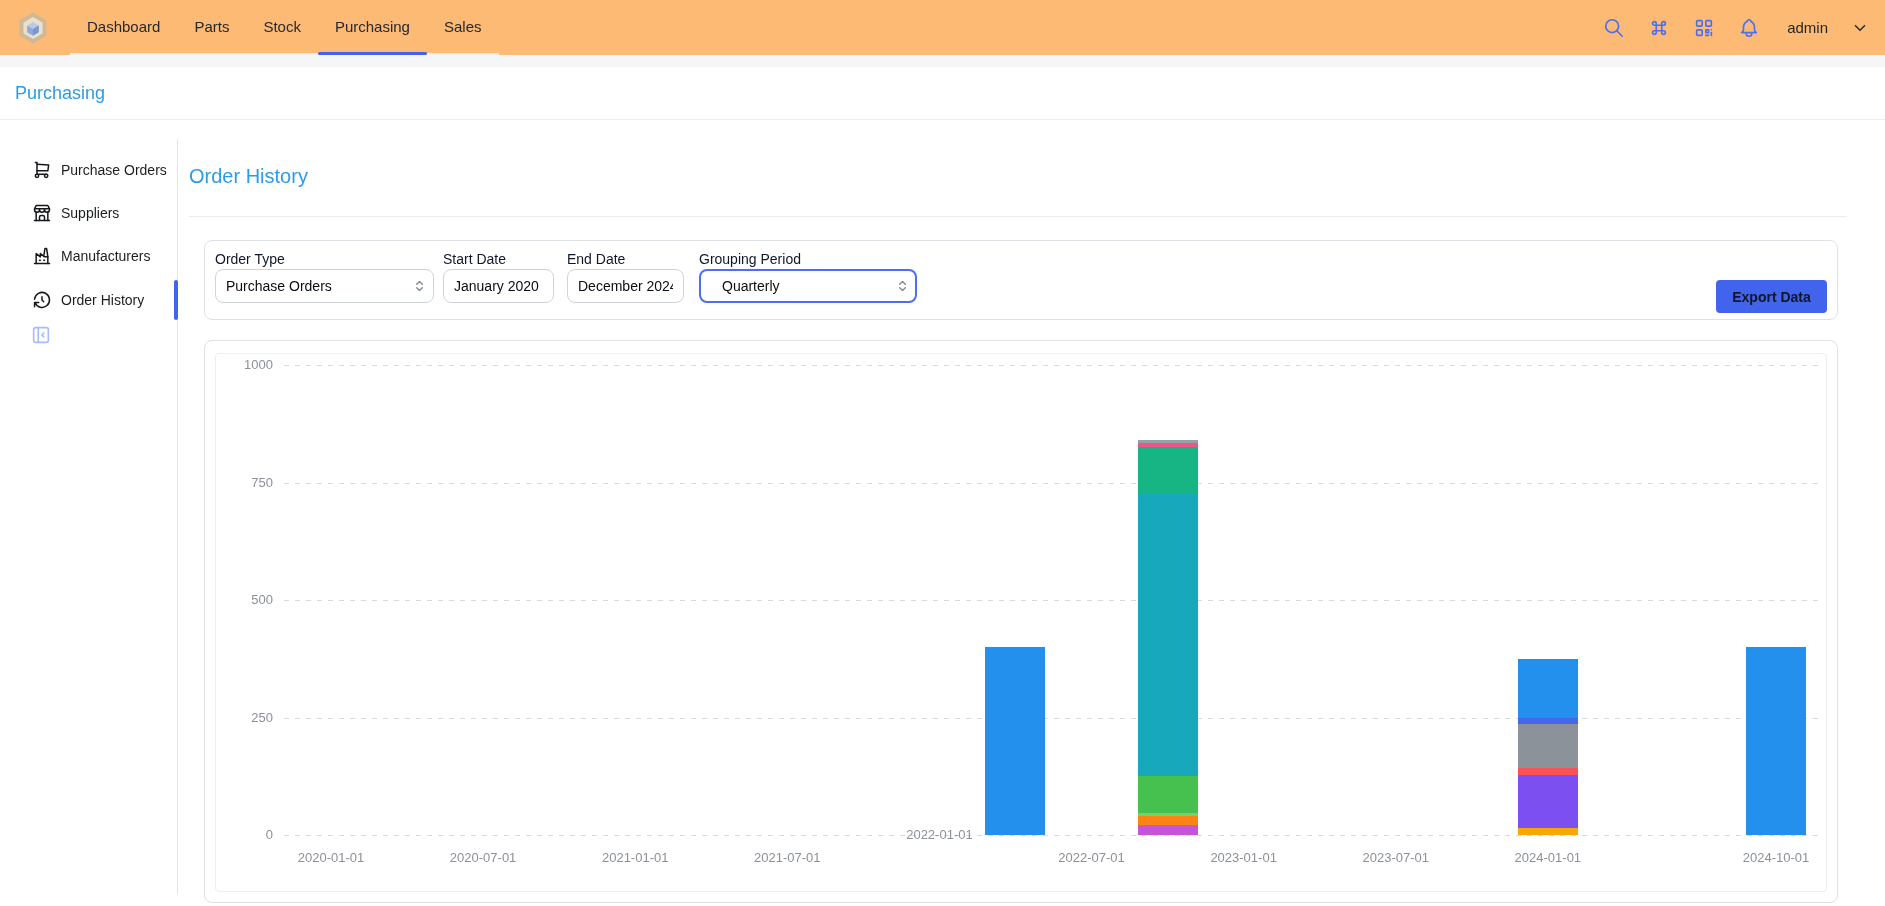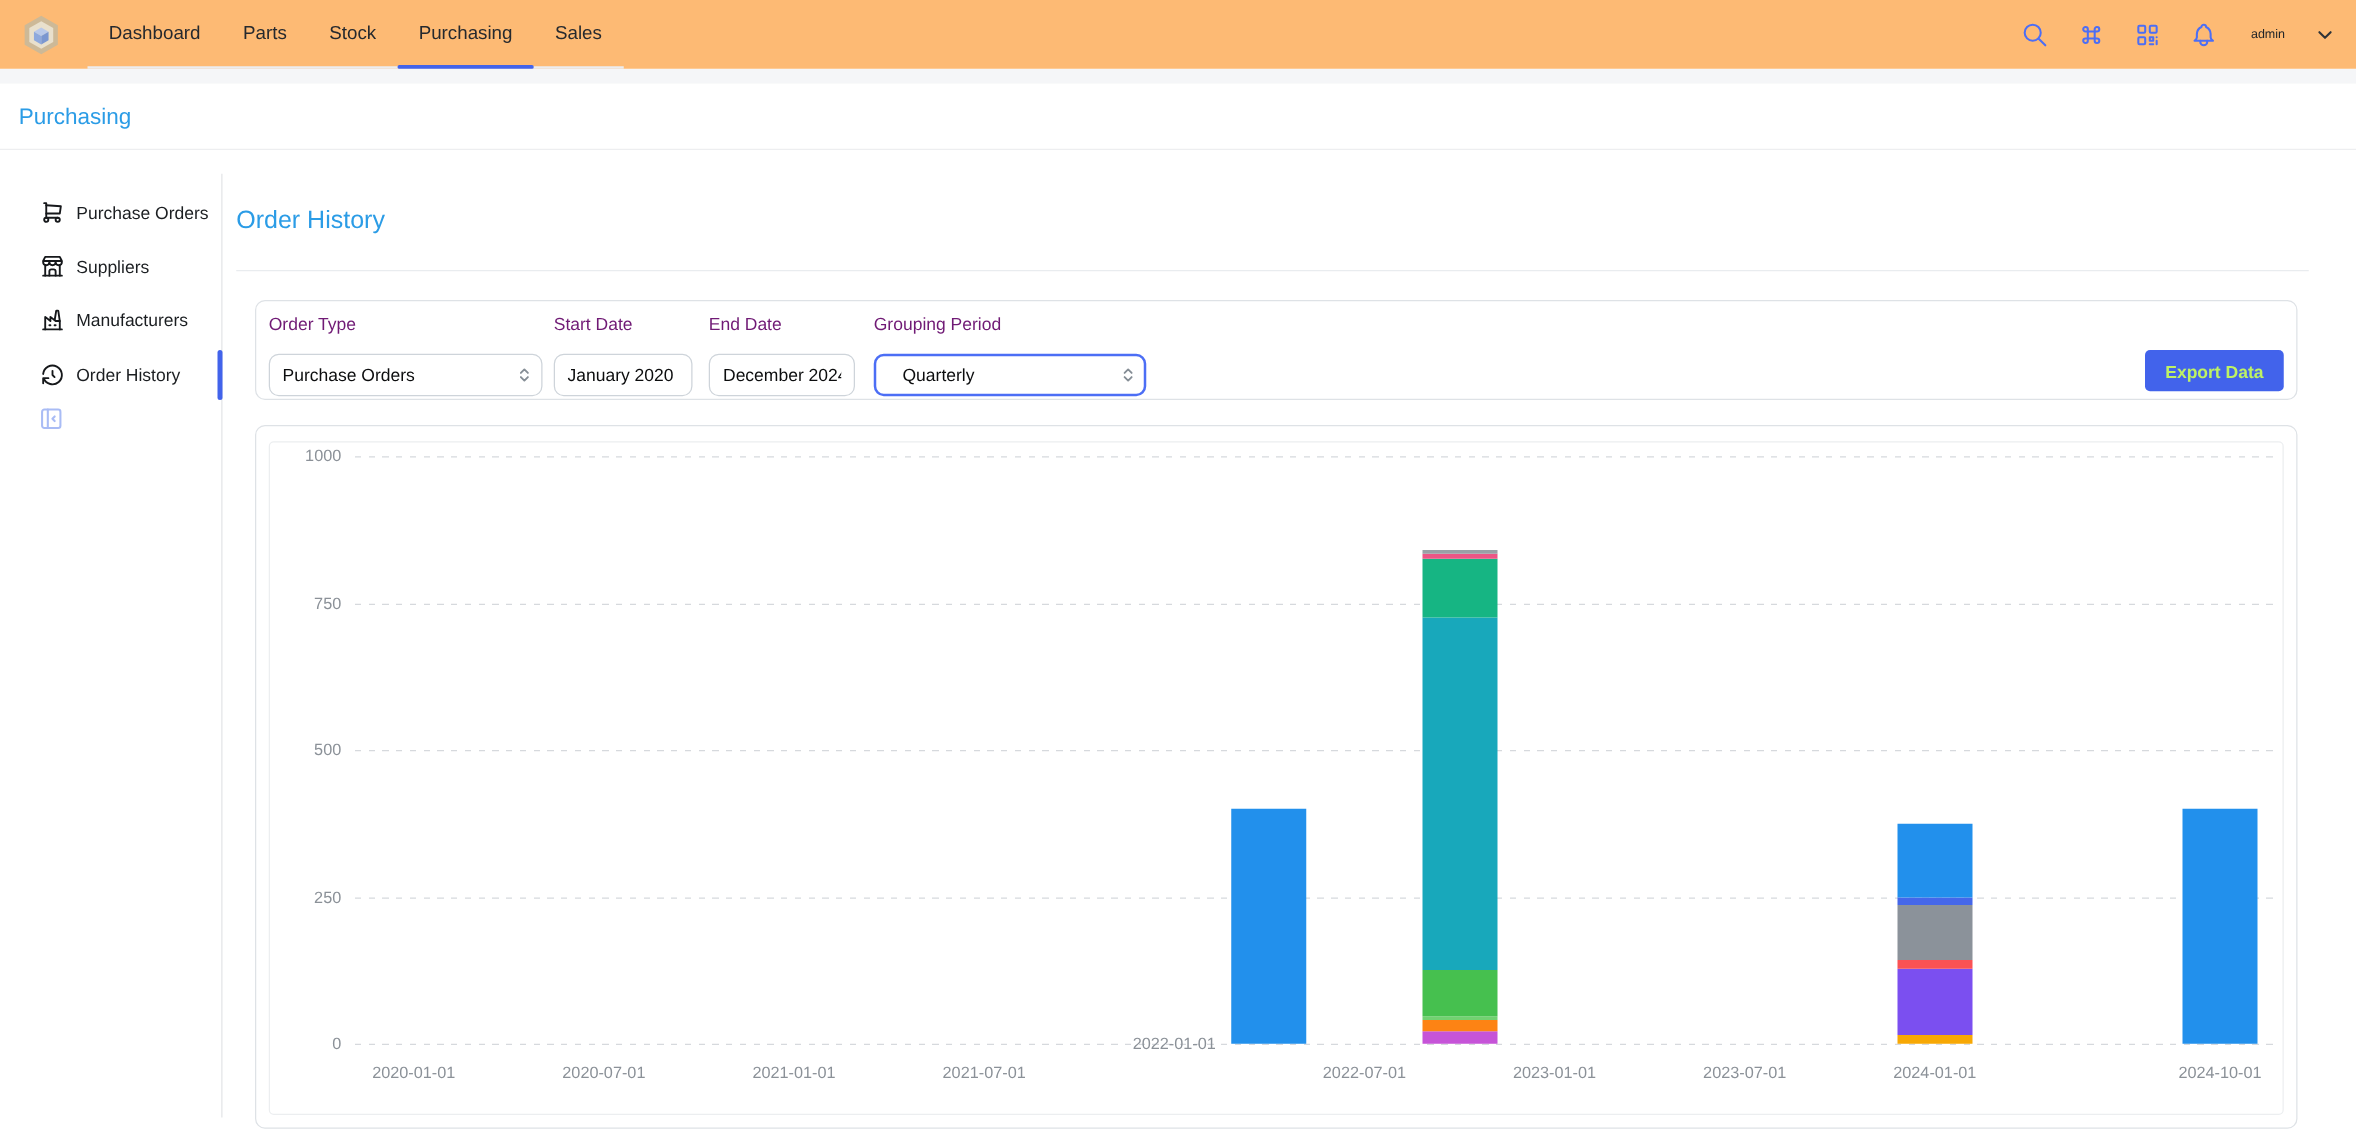--- a/index.html
+++ b/index.html
@@ -9,21 +9,21 @@
 
   
   .topbar { position:absolute; top:0; left:0; right:0; height:55px; background:#fdba74; display:flex; align-items:center; padding:0 16px; z-index:5; }
   .logo { width:34px; height:34px; margin-right:20px; cursor:pointer; flex:0 0 auto; }
   .tabs { display:flex; height:55px; align-items:stretch; border-bottom:2px solid #ecedef; }
   .tab { position:relative; display:flex; align-items:center; padding:0 17px; font-size:15px; color:#25292e; cursor:pointer; white-space:nowrap; }
   .tab.active::after { content:""; position:absolute; left:0; right:0; bottom:-2px; height:3px; background:#4263eb; border-radius:2px; }
   .header-actions { margin-left:auto; display:flex; align-items:center; gap:23px; }
   .hicon { width:22px; height:22px; color:#4c6ef5; cursor:pointer; display:inline-flex; }
   .hicon svg { width:100%; height:100%; }
-  .username { font-size:10px; color:#1f2327; margin-left:4px; cursor:pointer; }
+  .username { font-size:15px; color:#1f2327; margin-left:4px; cursor:pointer; }
   .user-chevron { width:18px; height:18px; color:#2e3338; cursor:pointer; display:inline-flex; }
 
   .gap-strip { position:absolute; top:55px; left:0; right:0; height:12px; background:#f5f6f8; }
 
   
   .breadcrumb-band { position:absolute; top:67px; left:0; right:0; height:53px; background:#fff; border-bottom:1px solid #edeef0; display:flex; align-items:center; padding:0 15px; }
   .breadcrumb-band span { font-size:18px; color:#2b9ce6; cursor:pointer; }
 
   
   .content { position:absolute; top:121px; left:0; right:0; bottom:0; background:#fff; }
@@ -36,31 +36,31 @@
   .side-item .slabel { font-size:14px; color:#1b1e21; white-space:nowrap; }
   .collapse-btn { position:absolute; left:30px; top:203px; width:22px; height:22px; color:#a9bcf5; cursor:pointer; }
   .collapse-btn svg { width:100%; height:100%; }
 
   .page-title { position:absolute; left:189px; top:44px; font-size:20px; font-weight:400; color:#2b9ce6; }
   .title-divider { position:absolute; left:189px; right:38px; top:95px; border:none; border-top:1px solid #e9ecef; }
 
   
   .filter-card { position:absolute; left:204px; top:119px; width:1634px; height:80px; background:#fff; border:1px solid #dee2e6; border-radius:8px; }
   .field { position:absolute; top:10px; }
-  .field label { display:block; font-size:14px; color:#701a75; margin-bottom:16px; }
+  .field label { display:block; font-size:14px; color:#0f172a; margin-bottom:2px; }
   .control { position:relative; height:34px; }
   .control input { width:100%; height:34px; border:1px solid #ced4da; border-radius:8px; padding:0 10px; font-size:14px; font-family:inherit; color:#0c0d0e; background:#fff; outline:none; }
   .control.with-selector input { padding-right:26px; }
   .control.focused input { border:2px solid #4c6ef5; padding-left:21px; }
   .selector-icon { position:absolute; right:7px; top:50%; transform:translateY(-50%); width:15px; height:15px; color:#868e96; pointer-events:none; }
   .f-order-type { left:10px; width:219px; }
   .f-start-date { left:238px; width:111px; }
   .f-end-date   { left:362px; width:117px; }
   .f-grouping   { left:494px; width:218px; }
-  .export-btn { position:absolute; right:10px; top:39px; width:111px; height:33px; background:#4263eb; color:#bef264; border:none; border-radius:4px; font-size:14px; font-weight:600; font-family:inherit; cursor:pointer; }
+  .export-btn { position:absolute; right:10px; top:39px; width:111px; height:33px; background:#4263eb; color:#0f172a; border:none; border-radius:4px; font-size:14px; font-weight:600; font-family:inherit; cursor:pointer; }
 
   
   .chart-card { position:absolute; left:204px; top:219px; width:1634px; height:563px; background:#fff; border:1px solid #dee2e6; border-radius:8px; }
   .chart-inner-border { position:absolute; left:10px; right:10px; top:12px; bottom:10px; border:1px solid #eceef0; border-radius:4px; }
   #chart { position:absolute; inset:0; }
   .gridline { position:absolute; height:1px; background:repeating-linear-gradient(to right, #d6d9dd 0 5px, transparent 5px 11px); z-index:1; }
   .ytick { position:absolute; left:0; width:68px; text-align:right; font-size:13px; color:#8b9198; z-index:1; }
   .xtick { position:absolute; width:120px; text-align:center; font-size:13px; color:#8b9198; z-index:1; }
   .bar-seg { position:absolute; z-index:2; cursor:pointer; }
 </style>

